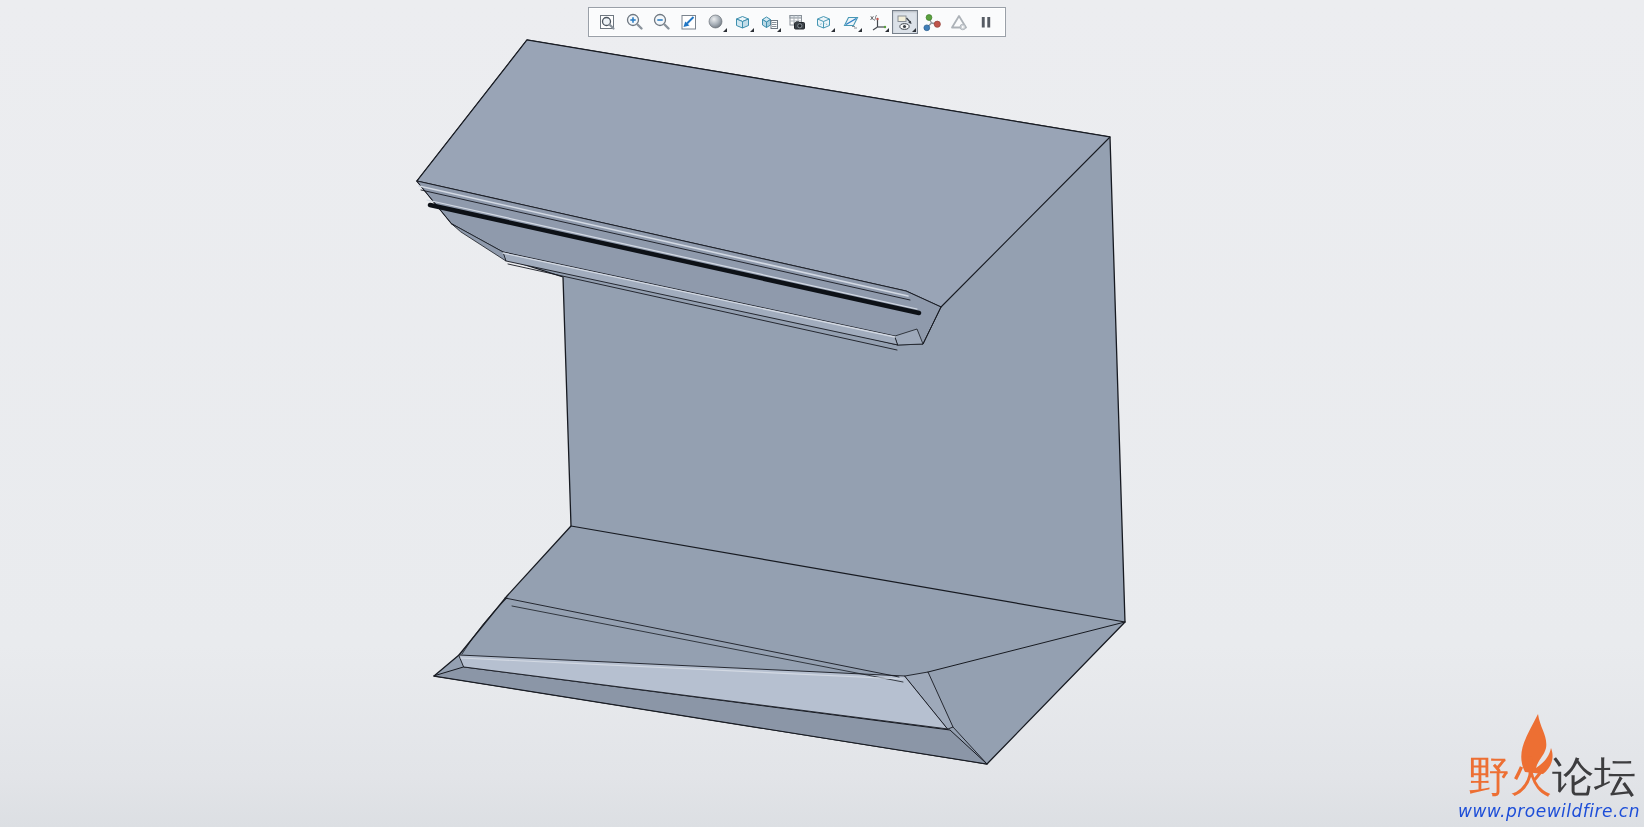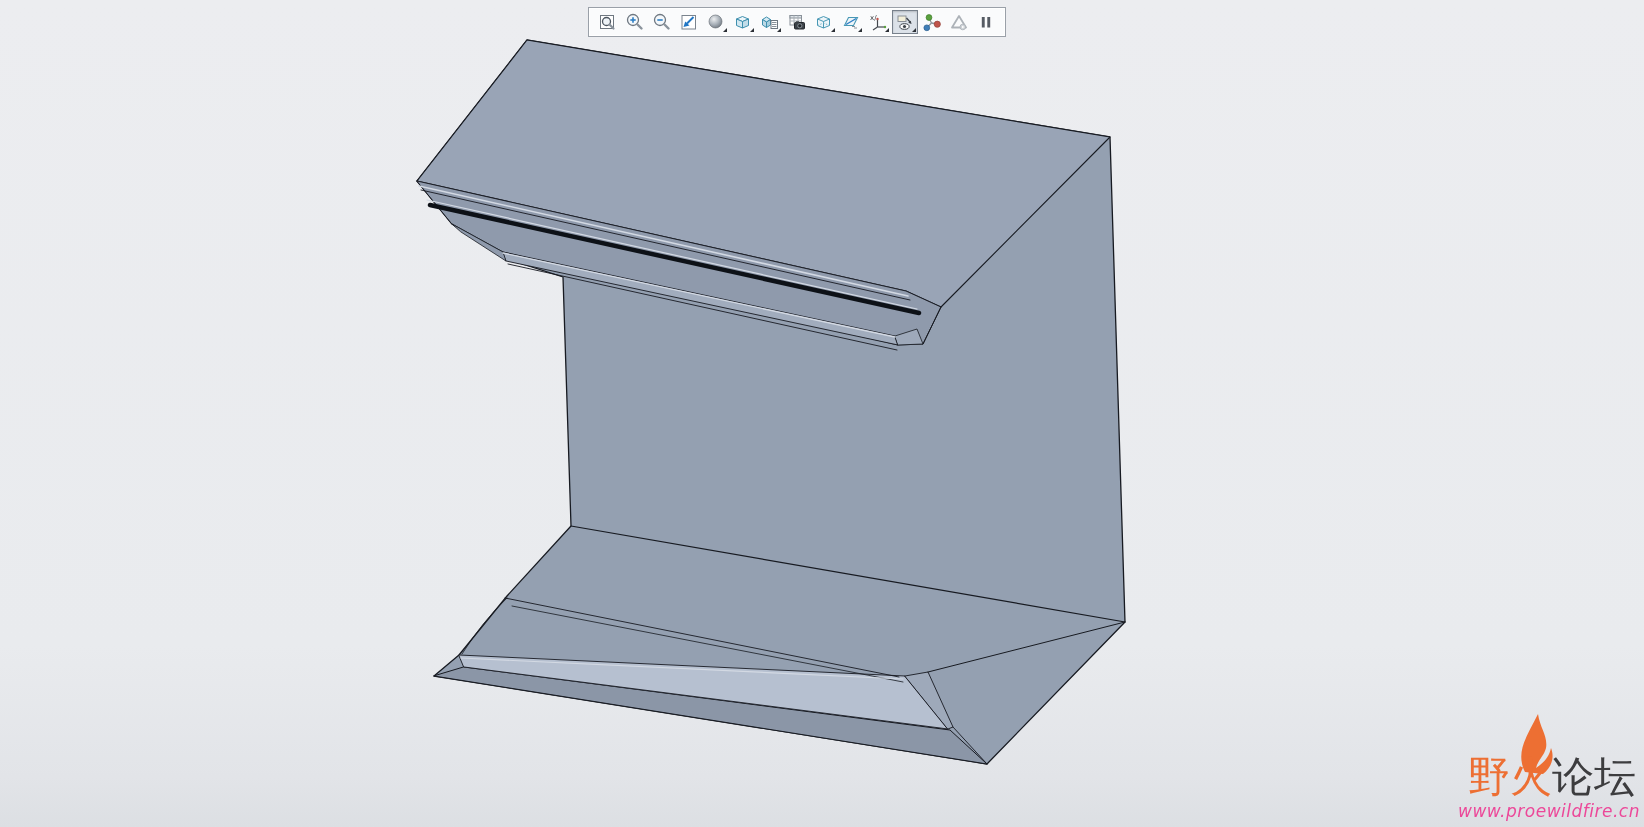--- a/index.html
+++ b/index.html
@@ -238,14 +238,14 @@
 
 </div>
 
 <svg class="flame" width="70" height="72" xmlns="http://www.w3.org/2000/svg">
   <path d="M27,68 C17,48 29,32 40,10 C42,24 50,32 48,44 C46,52 40,56 38,64 C44,60 51,54 53,44 C57,54 53,64 45,70 Z" fill="#ED6F33"></path>
 </svg>
 <div class="watermark">
   <div class="wm-title">
     <span style="color:#ED6F33;">野火</span><span style="color:#3D3D3F;">论坛</span>
   </div>
-  <div class="wm-url" style="color:#ec4899;">www.proewildfire.cn</div>
+  <div class="wm-url" style="color:#1d4ed8;">www.proewildfire.cn</div>
 </div>
 
 </body></html>

